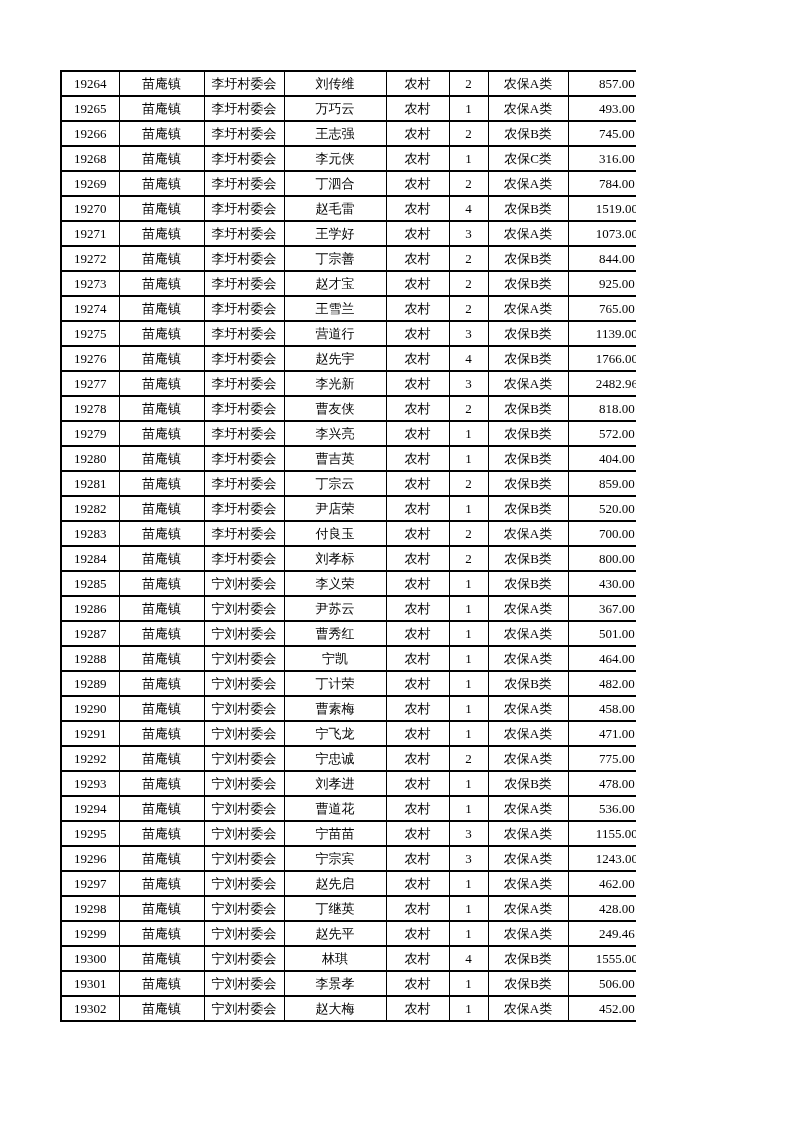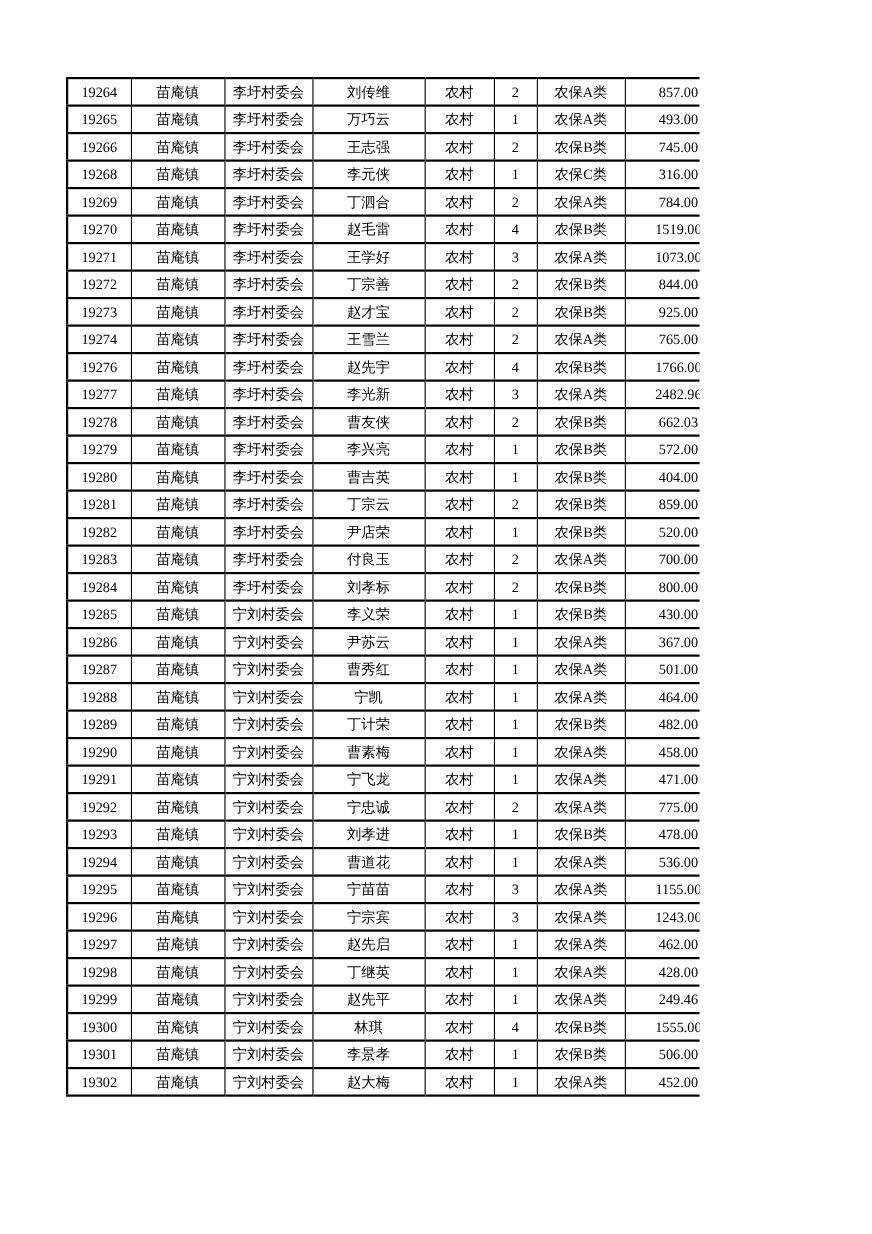--- a/index.html
+++ b/index.html
@@ -159,20 +159,30 @@
           <td>19274</td>
           <td>苗庵镇</td>
           <td>李圩村委会</td>
           <td>王雪兰</td>
           <td>农村</td>
           <td>2</td>
           <td>农保A类</td>
           <td>765.00</td>
         </tr>
         <tr>
+          <td>19275</td>
+          <td>苗庵镇</td>
+          <td>李圩村委会</td>
+          <td>营道行</td>
+          <td>农村</td>
+          <td>3</td>
+          <td>农保B类</td>
+          <td>1139.00</td>
+        </tr>
+        <tr>
           <td>19276</td>
           <td>苗庵镇</td>
           <td>李圩村委会</td>
           <td>赵先宇</td>
           <td>农村</td>
           <td>4</td>
           <td>农保B类</td>
           <td>1766.00</td>
         </tr>
         <tr>
@@ -186,21 +196,21 @@
           <td>2482.96</td>
         </tr>
         <tr>
           <td>19278</td>
           <td>苗庵镇</td>
           <td>李圩村委会</td>
           <td>曹友侠</td>
           <td>农村</td>
           <td>2</td>
           <td>农保B类</td>
-          <td>662.03</td>
+          <td>818.00</td>
         </tr>
         <tr>
           <td>19279</td>
           <td>苗庵镇</td>
           <td>李圩村委会</td>
           <td>李兴亮</td>
           <td>农村</td>
           <td>1</td>
           <td>农保B类</td>
           <td>572.00</td>

